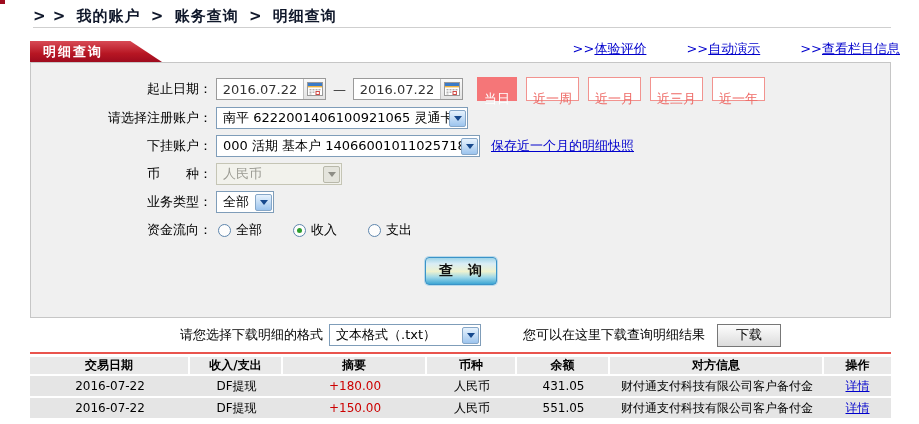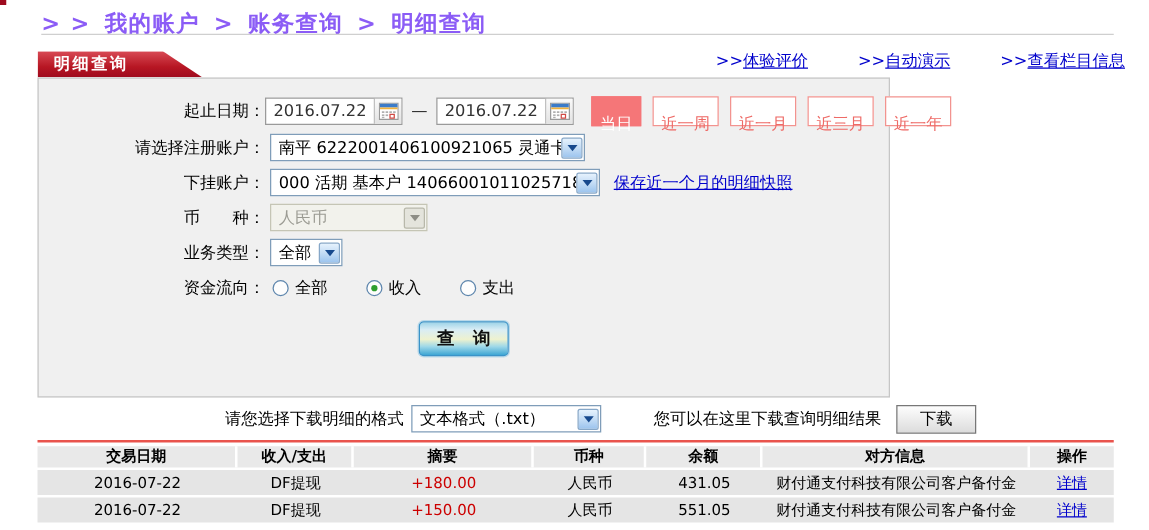--- a/index.html
+++ b/index.html
@@ -2,38 +2,38 @@
 <html><head>
 <meta charset="utf-8">
 <style>
   * { box-sizing: border-box; margin: 0; padding: 0; }
   html,body { width:919px; height:424px; background:#fff; overflow:hidden;
     font-family:"DejaVu Sans","Liberation Sans",sans-serif; position:relative; }
 
   .corner-mark { position:absolute; left:0; top:0; width:5px; height:4px; background:#9e0b1e; }
 
   
-  .breadcrumb { position:absolute; left:33px; top:7px; font-size:18px; font-weight:bold;
-    color:#8b5cf6; letter-spacing:1px; }
+  .breadcrumb { position:absolute; left:33px; top:7px; font-size:15px; font-weight:bold;
+    color:#0f172a; letter-spacing:1px; }
   .breadcrumb span { margin-right:4px; }
   .bc-line { position:absolute; left:33px; top:27px; width:858px; height:1px; background:#cfcfcf; }
 
   
   .tab { position:absolute; left:30px; top:41px; width:132px; height:21px;
     background:linear-gradient(180deg,#d84a55 0%, #b71623 60%, #9e0b1e 100%);
     clip-path:polygon(0 0, 76% 0, 100% 100%, 0 100%);
     color:#fff; font-size:13px; font-weight:bold; line-height:21px; padding-left:13px;
     letter-spacing:2px; }
   .toplinks { position:absolute; top:40px; left:460px; width:440px; display:flex;
     justify-content:flex-end; gap:40px; font-size:13px; }
   .toplink { color:#0000cc; text-decoration:none; cursor:pointer; white-space:nowrap; }
   .toplink .lk-text { text-decoration:underline; }
 
   
-  .form-box { position:absolute; left:30px; top:62px; width:682px; height:256px;
+  .form-box { position:absolute; left:30px; top:62px; width:861px; height:256px;
     background:#f0f0f0; border:1px solid #c6c6c6; padding-top:14px; }
   .frow { display:flex; align-items:center; margin-bottom:6px; min-height:22px; }
   .flabel { width:181px; text-align:right; font-size:13px; color:#000; flex:none; }
 
   .date-field { display:inline-flex; align-items:center; height:22px; border:1px solid #9a9a9a;
     background:#fff; }
   .date-text { width:86px; text-align:center; font-size:13px; color:#333; }
   .cal-btn { width:22px; height:20px; background:linear-gradient(180deg,#fafafa,#e3e3e3);
     border-left:1px solid #c0c0c0; display:flex; align-items:center; justify-content:center;
     cursor:pointer; }

